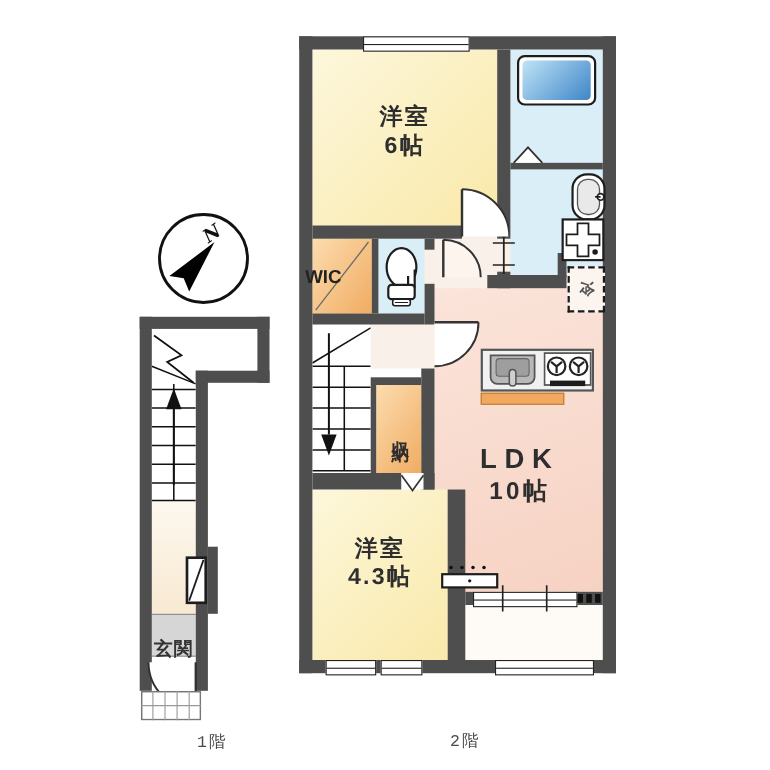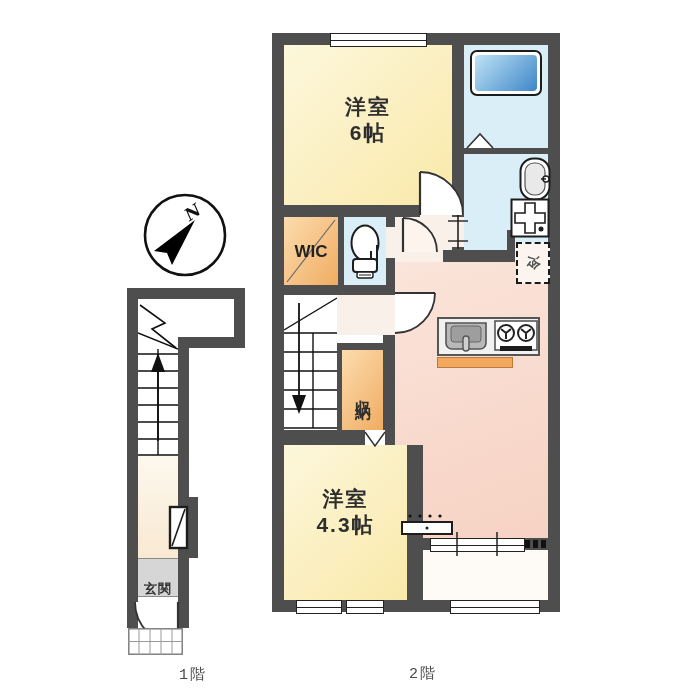--- a/index.html
+++ b/index.html
@@ -182,36 +182,40 @@
     <circle cx="30" cy="4" r="1.6" fill="#111"></circle>
       <circle cx="40" cy="4" r="1.6" fill="#111"></circle>
     <rect x="2" y="10" width="50" height="12" fill="#fff" stroke="#1d1d1d" stroke-width="2"></rect>
     <circle cx="27" cy="16" r="1.5" fill="#1d1d1d"></circle>
   </svg>
 
   <div class="abs room-label" style="left:294px;top:85px;width:148px;height:70px;">
     <span class="lbl-big">洋室</span>
     <span class="lbl-big">6帖</span>
   </div>
-  <div class="abs room-label" style="left:284px;top:235px;width:54px;height:34px;">
+  <div class="abs room-label" style="left:267px;top:235px;width:54px;height:34px;">
     <span style="font-size:17px;font-weight:700;color:#222;">WIC</span>
   </div>
   <div class="abs" style="left:342px;top:355px;width:41px;height:72px;display:flex;align-items:center;justify-content:center;">
     <span style="writing-mode:vertical-rl;font-size:16px;font-weight:600;color:#2e2e2e;letter-spacing:4px;">収納</span>
+  </div>
+  <div class="abs room-label" style="left:400px;top:395px;width:145px;height:72px;">
+    <span class="lbl-ldk1">LDK</span>
+    <span class="lbl-ldk2">10帖</span>
   </div>
   <div class="abs room-label" style="left:284px;top:480px;width:123px;height:64px;">
     <span class="lbl-big">洋室</span>
     <span class="lbl-big">4.3帖</span>
   </div>
 
   <div class="abs" style="left:138px;top:299px;width:96px;height:38px;background:#fff;"></div>
   <div class="abs" style="left:138px;top:299px;width:40px;height:329px;background:#fff;"></div>
   <div class="abs" style="left:138px;top:455px;width:40px;height:103px;background:linear-gradient(180deg,#fdf8ee,#f8e9d2);"></div>
   <div class="abs" style="left:138px;top:558px;width:40px;height:39px;background:#d6d6d6;border-top:1.5px solid #8a8a8a;border-bottom:1.5px solid #8a8a8a;display:flex;align-items:center;justify-content:center;">
-    <span style="font-size:13px;font-weight:600;color:#333;letter-spacing:1px;margin-top:23px;">玄関</span>
+    <span style="font-size:17px;font-weight:600;color:#333;letter-spacing:1px;margin-top:23px;">玄関</span>
   </div>
 
   <div class="wall" style="left:127px;top:288px;width:11px;height:340px;"></div>
   <div class="wall" style="left:127px;top:288px;width:118px;height:11px;"></div>
   <div class="wall" style="left:234px;top:288px;width:11px;height:60px;"></div>
   <div class="wall" style="left:178px;top:337px;width:67px;height:11px;"></div>
   <div class="wall" style="left:178px;top:337px;width:11px;height:291px;"></div>
   <div class="wall" style="left:189px;top:497px;width:9px;height:61px;"></div>
 
   <svg class="abs" style="left:138px;top:299px;" width="40" height="158" viewBox="0 0 40 158">

